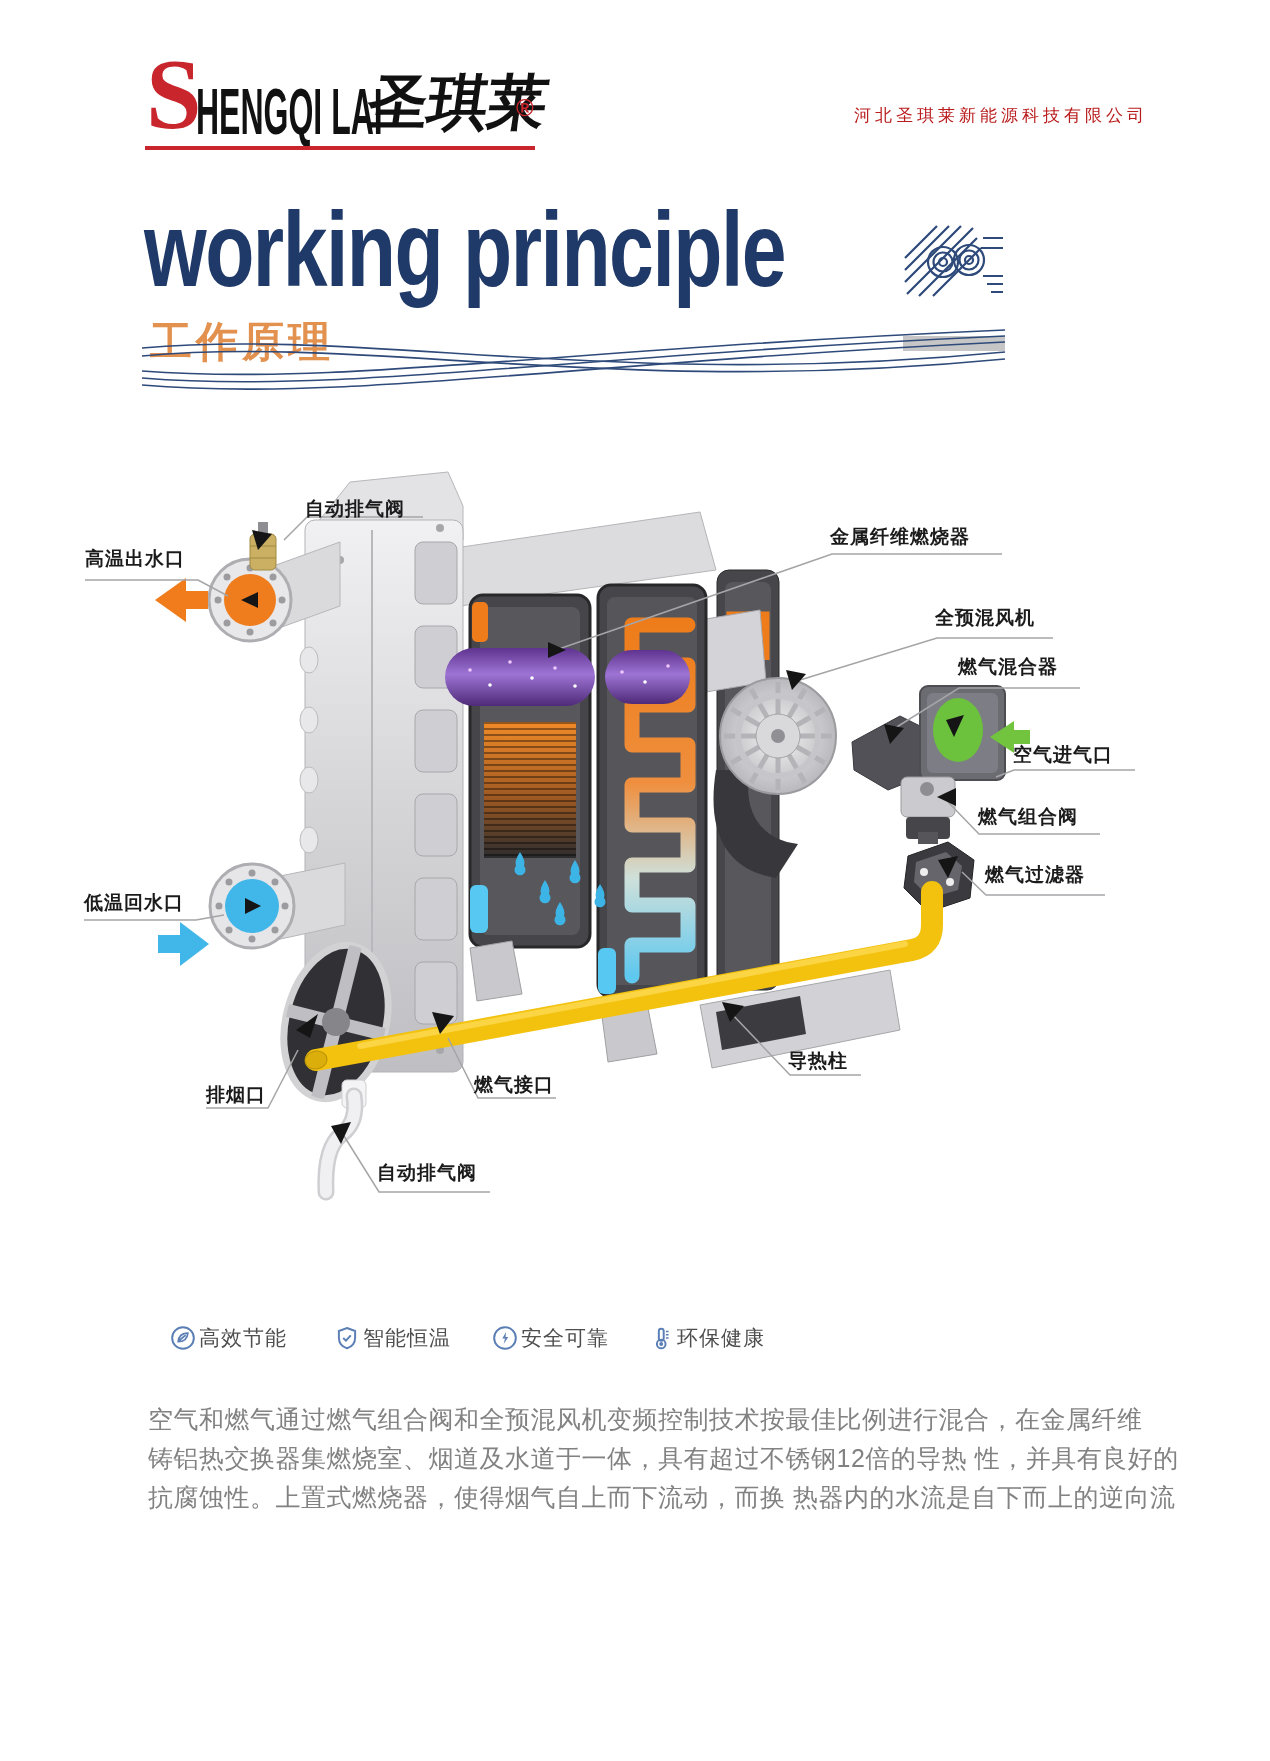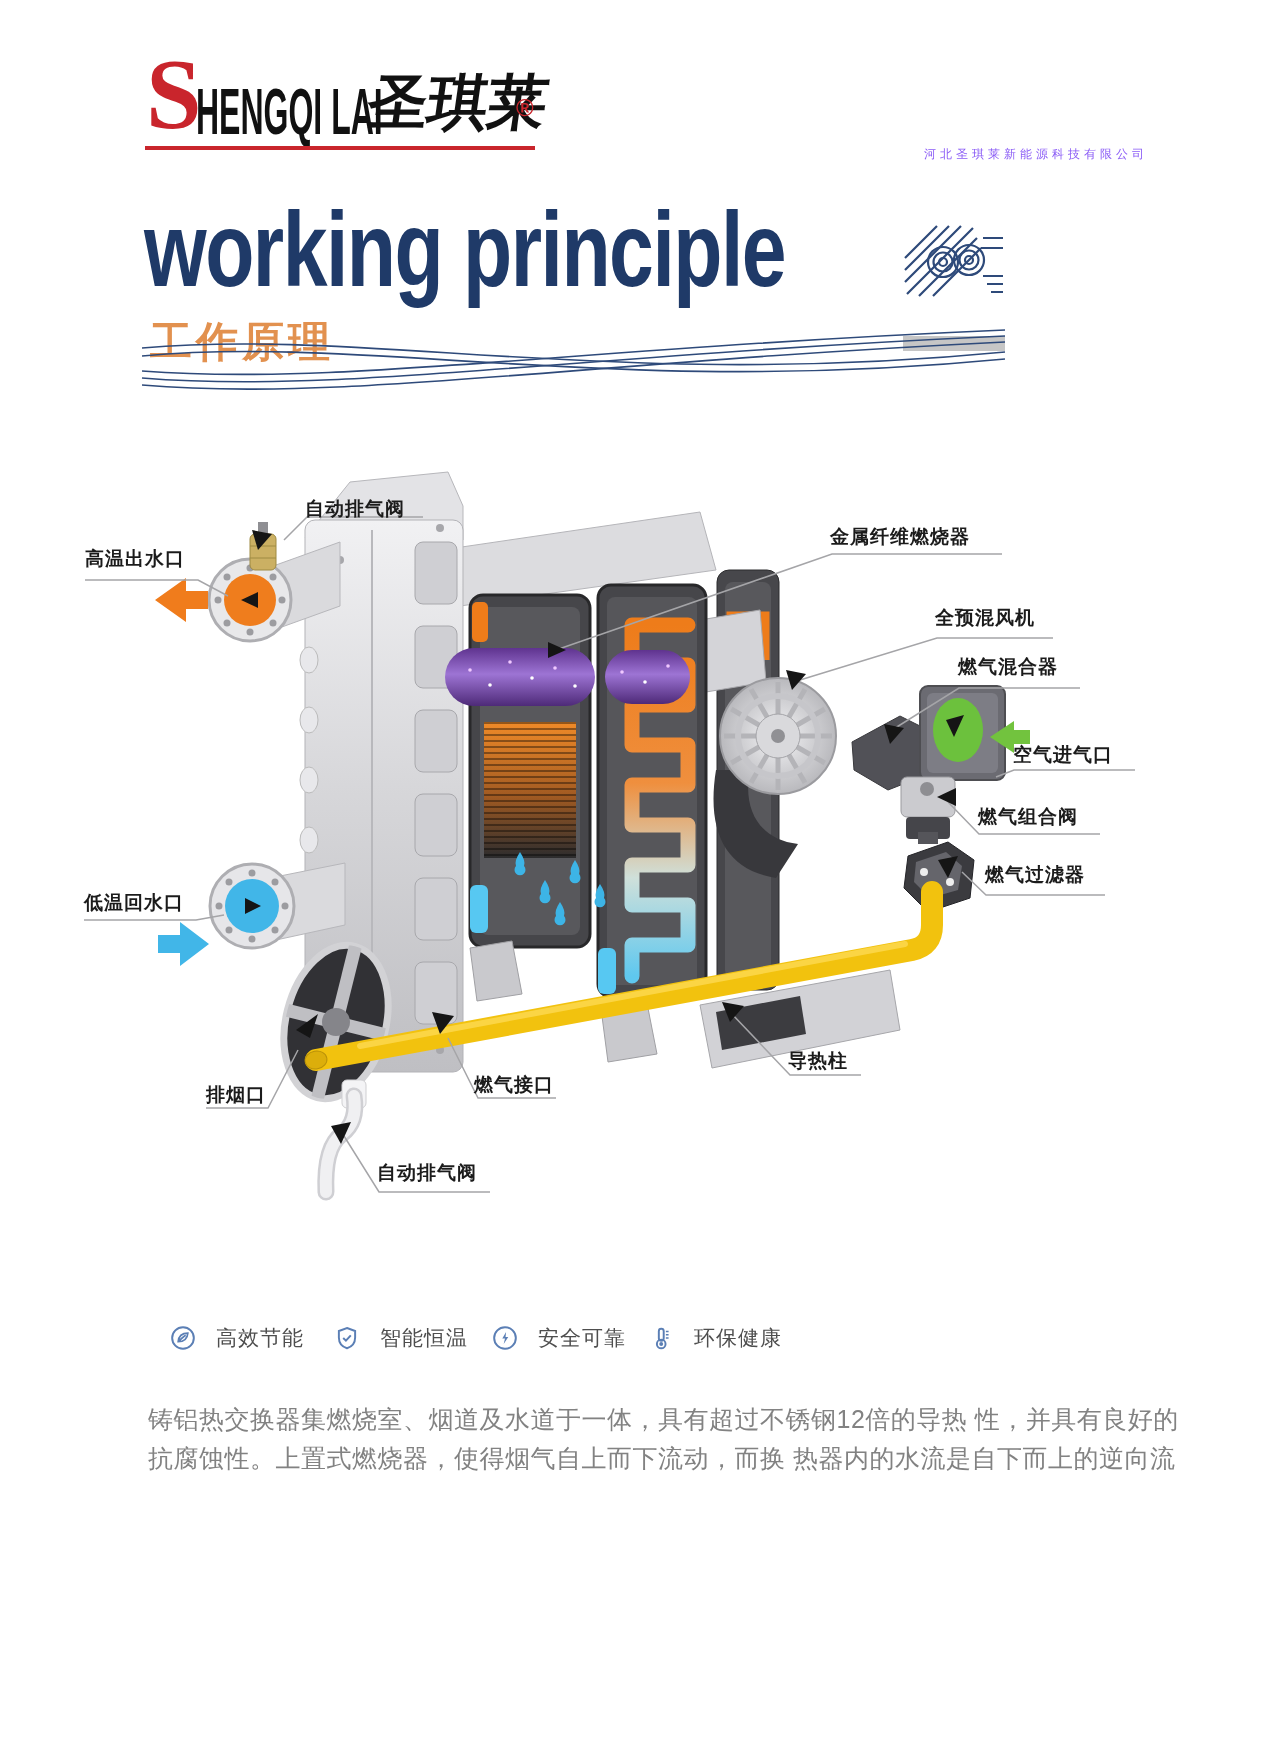--- a/index.html
+++ b/index.html
@@ -9,37 +9,37 @@
   .logo-s{position:absolute;left:146px;top:44px;font-size:100px;line-height:100px;
           font-weight:900;color:#c9252c;font-family:"Liberation Serif",serif;}
   .logo-latin{position:absolute;left:196px;top:80px;font-size:64px;line-height:64px;
           font-weight:900;color:#111;transform:scaleX(.5);transform-origin:left top;
           letter-spacing:0;white-space:nowrap;}
   .logo-cn{position:absolute;left:368px;top:72px;font-size:60px;line-height:62px;
           font-weight:900;color:#111;transform:skewX(-8deg);white-space:nowrap;
           font-family:"Liberation Serif",serif;}
   .logo-reg{position:absolute;left:516px;top:94px;font-size:24px;color:#c9252c;font-weight:700;}
   .logo-underline{position:absolute;left:145px;top:146px;width:390px;height:4px;background:#c9252c;}
-  .company{position:absolute;top:104px;right:122px;font-size:12px;color:#8b5cf6;
-           letter-spacing:4px;white-space:nowrap;margin-top:42px;}
+  .company{position:absolute;top:104px;right:122px;font-size:17px;color:#b91c1c;
+           letter-spacing:4px;white-space:nowrap;}
   
   .title-en{position:absolute;left:144px;top:196px;margin:0;font-size:106px;line-height:106px;
             font-weight:900;color:#1f3a68;letter-spacing:-2px;transform:scaleX(.76);
             transform-origin:left top;white-space:nowrap;}
   .title-cn{position:absolute;left:150px;top:320px;margin:0;font-size:42px;line-height:44px;
             font-weight:800;color:#e2914f;letter-spacing:4px;}
   .waves{position:absolute;left:140px;top:326px;}
   .spiral{position:absolute;left:903px;top:224px;}
   .gray-bar{position:absolute;left:903px;top:336px;width:102px;height:15px;background:#c6c6c6;}
   
   .diagram-svg{position:absolute;left:0;top:420px;}
   .callout{position:absolute;font-size:19px;font-weight:700;color:#1b1b1b;
            letter-spacing:1px;white-space:nowrap;line-height:26px;}
   
-  .feature{position:absolute;top:1324px;display:flex;align-items:center;gap:20px;}
+  .feature{position:absolute;top:1324px;display:flex;align-items:center;gap:3px;}
   .feature .flabel{font-size:21px;color:#4e4e4e;letter-spacing:1px;white-space:nowrap;}
   
   .bodytext{position:absolute;left:148px;top:1400px;width:1020px;}
   .bodytext .bline{font-size:25px;line-height:39px;color:#828282;letter-spacing:.5px;
                    white-space:nowrap;}
 </style>
 </head>
 <body>
 
 <div class="page">
@@ -372,17 +372,18 @@
     <svg width="26" height="26" viewBox="0 0 24 24">
       <rect x="10" y="3.5" width="4.5" height="11" rx="2.2" fill="none" stroke="#5b7fb5" stroke-width="1.8"></rect>
       <circle cx="12.2" cy="17.5" r="4" fill="none" stroke="#5b7fb5" stroke-width="1.8"></circle>
       <circle cx="12.2" cy="17.5" r="1.8" fill="#5b7fb5"></circle>
       <path d="M16.5,6 h2.5 M16.5,9 h2.5 M16.5,12 h2.5" stroke="#5b7fb5" stroke-width="1.5"></path>
     </svg>
     <span class="flabel">环保健康</span>
   </div>
 
   <div class="bodytext">
+    <div class="bline">空气和燃气通过燃气组合阀和全预混风机变频控制技术按最佳比例进行混合，在金属纤维</div>
     <div class="bline">铸铝热交换器集燃烧室、烟道及水道于一体，具有超过不锈钢12倍的导热 性，并具有良好的</div>
     <div class="bline">抗腐蚀性。上置式燃烧器，使得烟气自上而下流动，而换 热器内的水流是自下而上的逆向流</div>
   </div>
 
 </div>
 
 </body></html>

